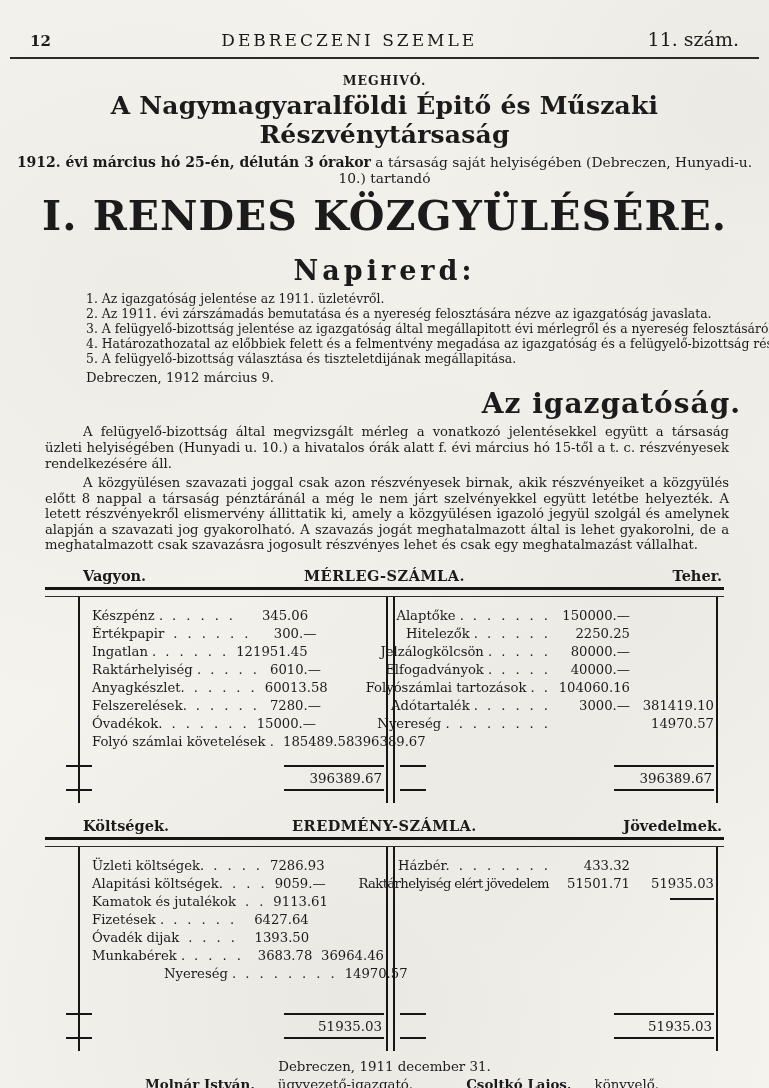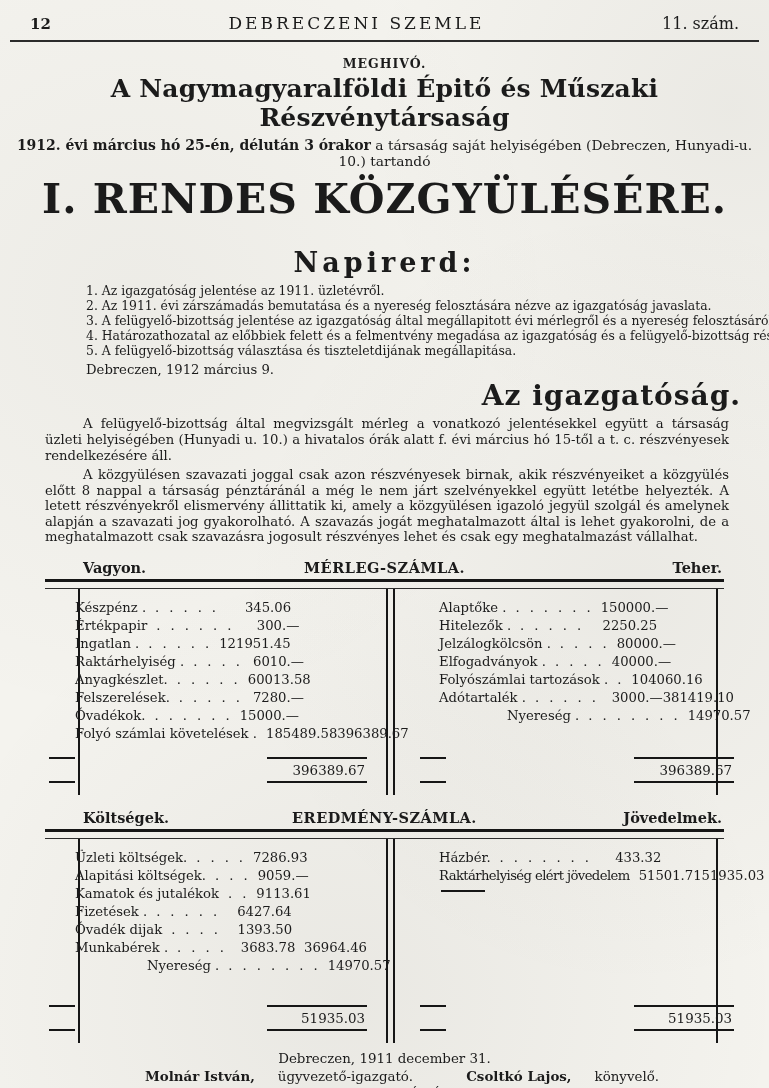--- a/index.html
+++ b/index.html
@@ -13,29 +13,29 @@
       radial-gradient(circle at 45% 92%, rgba(60,55,45,0.06), transparent 40%),
       radial-gradient(circle at 95% 10%, rgba(60,55,45,0.05), transparent 30%);
     color:#1b1b1b;
     font-family:"DejaVu Serif","Liberation Serif",serif;
     overflow:hidden;
   }
   
   .masthead{display:flex;align-items:baseline;justify-content:space-between;padding:13px 30px 4px 30px;}
   .masthead .pnum{font-weight:bold;font-size:15px;}
   .masthead .jtitle{font-size:17px;letter-spacing:3px;}
-  .masthead .issue{font-size:16px;}
+  .masthead .issue{font-size:19px;margin-top:15px;}
   .mast-rule{height:2px;background:#2b2b2b;margin:3px 10px 0 10px;}
   
   .kicker{text-align:center;font-weight:bold;font-size:12.5px;letter-spacing:1px;margin-top:14px;}
   .company{text-align:center;font-weight:bold;font-size:25px;margin:3px 8px 0 8px;letter-spacing:0.2px;}
   .date-line{text-align:center;font-size:13.8px;margin:5px 6px 0 6px;}
   .date-line b{font-size:14px;}
   .meeting-title{text-align:center;font-weight:bold;font-size:41px;letter-spacing:1px;margin:6px 0 0 0;}
-  .agenda-heading{text-align:center;font-weight:bold;font-size:27px;letter-spacing:4px;margin:24px 0 6px 0;}
+  .agenda-heading{text-align:center;font-weight:bold;font-size:27px;letter-spacing:4px;margin:15px 0 6px 0;}
   .agenda{margin:0 6px 0 86px;font-size:12.4px;line-height:1.2;}
   .agenda .item{white-space:nowrap;}
   .agenda-dateline{margin:4px 0 0 86px;font-size:13.2px;}
   .signature{text-align:right;font-weight:bold;font-size:28px;letter-spacing:1px;padding-right:28px;margin-top:2px;}
   .body-par{margin:4px 40px 0 45px;text-indent:38px;text-align:justify;font-size:13.2px;line-height:1.18;}
   
   .ledger{margin:14px 45px 0 45px;}
   .ledger-head{display:flex;align-items:flex-start;font-weight:bold;font-size:14.5px;}
   .ledger-head .lh-left{width:190px;padding-left:38px;box-sizing:border-box;}
   .ledger-head .lh-center{flex:1;text-align:center;letter-spacing:0.5px;}
@@ -43,22 +43,22 @@
   .double-rule{height:6px;border-top:3px solid #161616;border-bottom:1px solid #2c2c2c;margin-top:3px;}
   .ledger-body{position:relative;}
   .lb1{height:206px;}
   .lb2{height:204px;}
   .vline{position:absolute;top:0;bottom:0;width:2px;background:#161616;}
   .vl-a{left:33px;}
   .vl-b{left:341px;}
   .vl-c{left:348px;}
   .vl-d{left:671px;}
   .half{position:absolute;top:10px;bottom:12px;display:flex;flex-direction:column;box-sizing:border-box;}
-  .half-left{left:18px;width:304px;}
-  .half-right{left:372px;width:317px;}
+  .half-left{left:35px;width:304px;}
+  .half-right{left:352px;width:317px;align-items:flex-end;}
   .lrow{display:flex;height:18px;line-height:18px;font-size:13.2px;}
   .lrow .lbl{flex:1;white-space:nowrap;padding-left:12px;}
   .half-right .lrow .lbl{padding-left:22px;}
   .lrow.indent .lbl{padding-left:84px;}
   .half-right .lrow.indent .lbl{padding-left:90px;}
   .dots{letter-spacing:10px;margin-left:9px;}
   .lrow .val{width:72px;text-align:right;white-space:nowrap;}
   .lrow .ext{width:84px;text-align:right;white-space:nowrap;}
   .tight .lbl{letter-spacing:-0.6px;}
   .ltotal{position:relative;margin-top:auto;margin-left:auto;width:96px;text-align:right;

